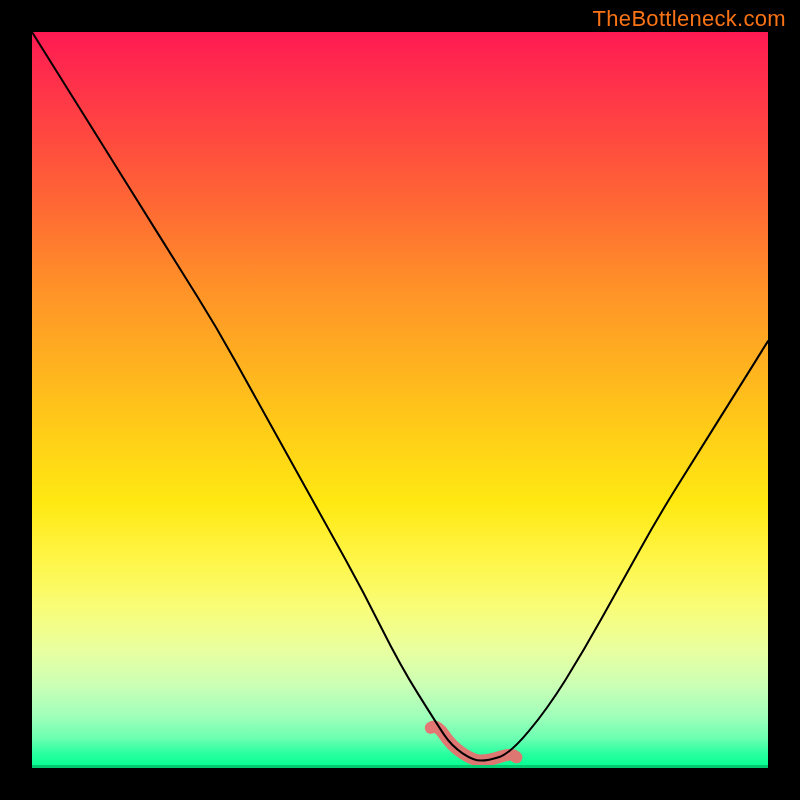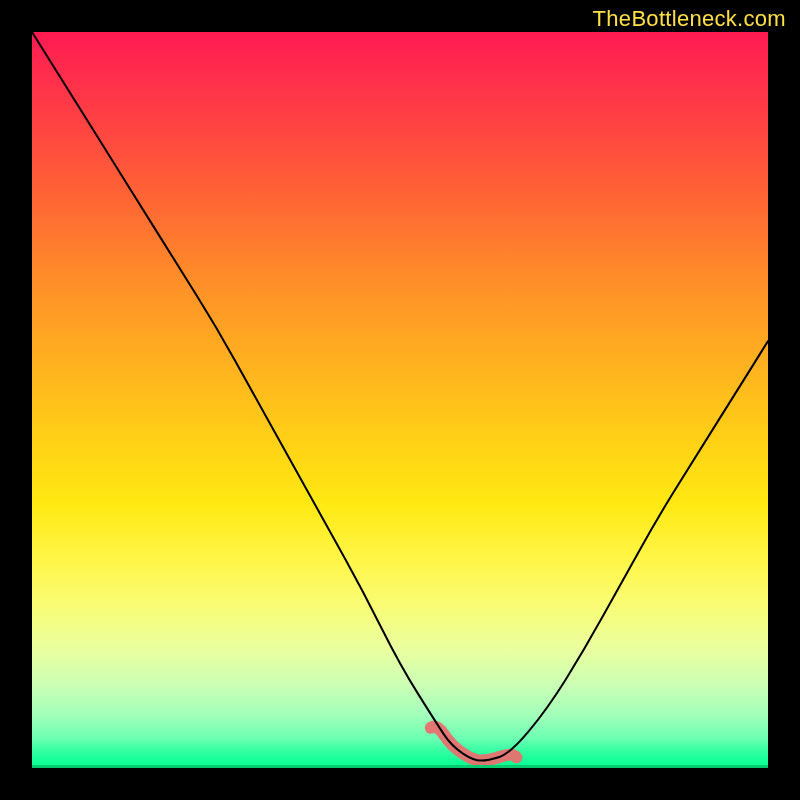--- a/index.html
+++ b/index.html
@@ -14,21 +14,21 @@
   .stage {
     position: relative;
     width: 800px;
     height: 800px;
     background: #000;
   }
   .watermark {
     position: absolute;
     top: 6px;
     right: 14px;
-    color: #fde047;
+    color: #f97316;
     font-size: 22px;
     font-weight: 500;
     letter-spacing: 0.3px;
     user-select: none;
   }
   
   .plot {
     position: absolute;
     left: 32px;
     top: 32px;

